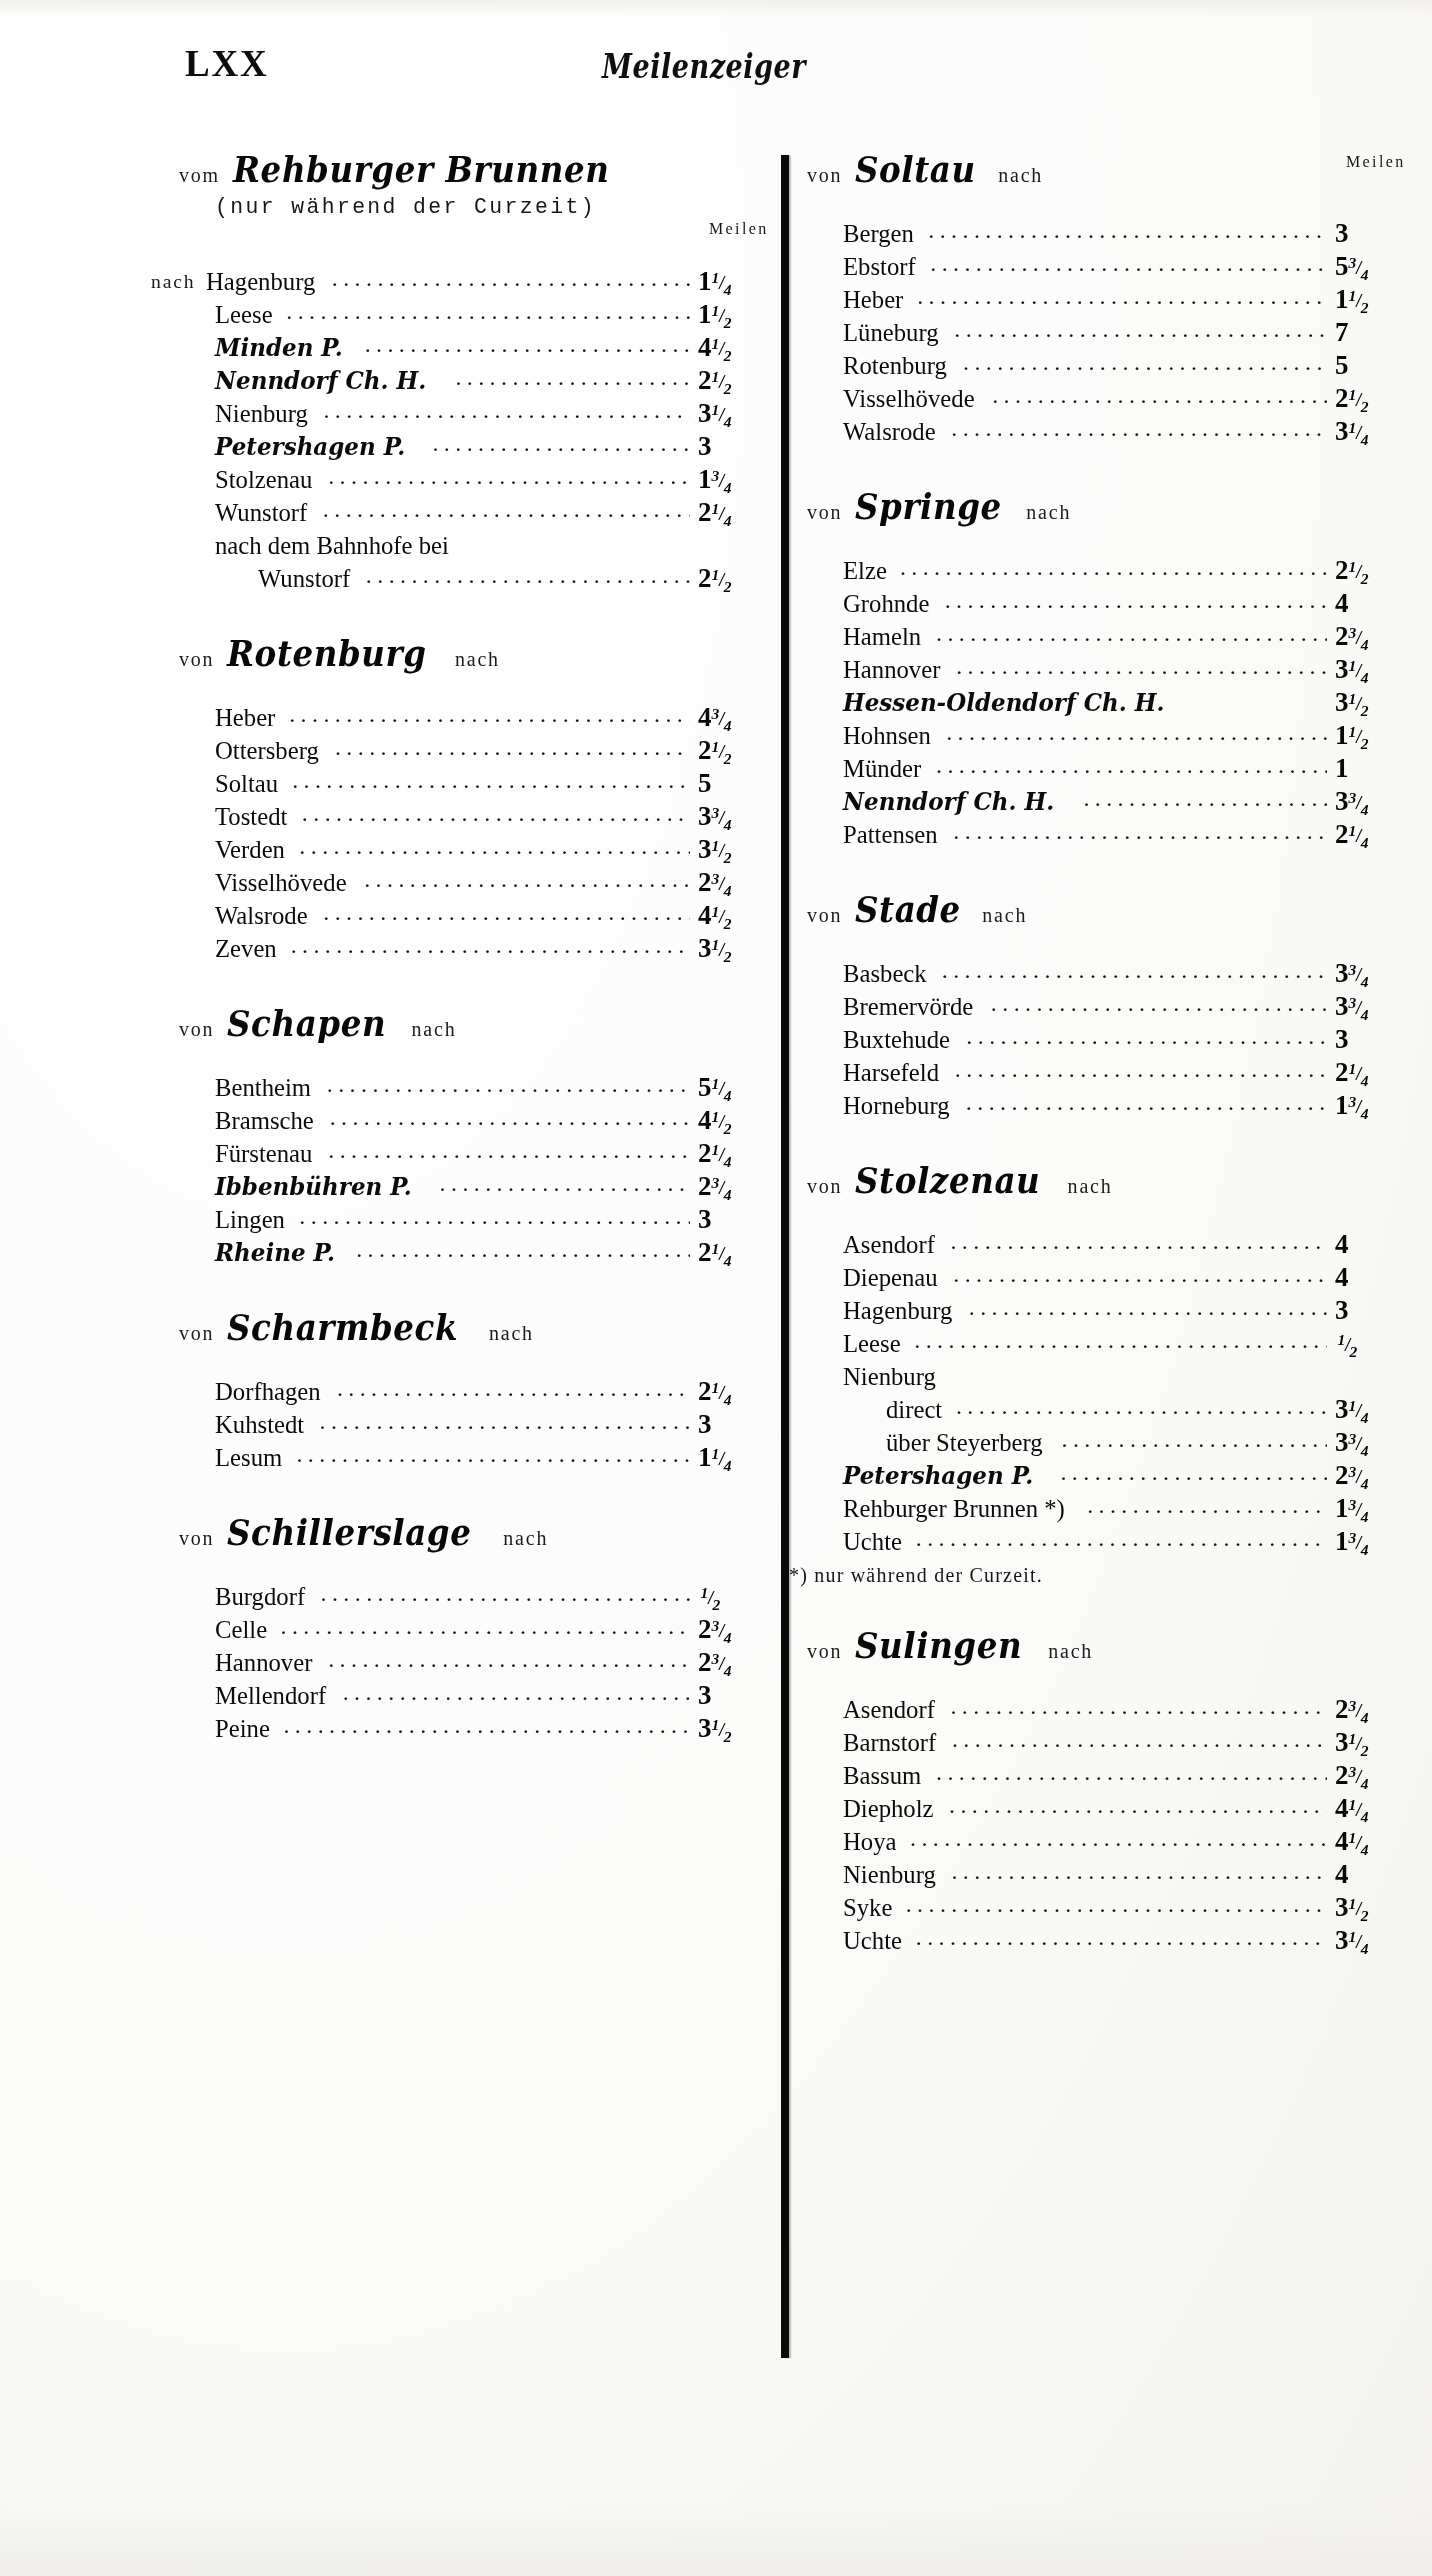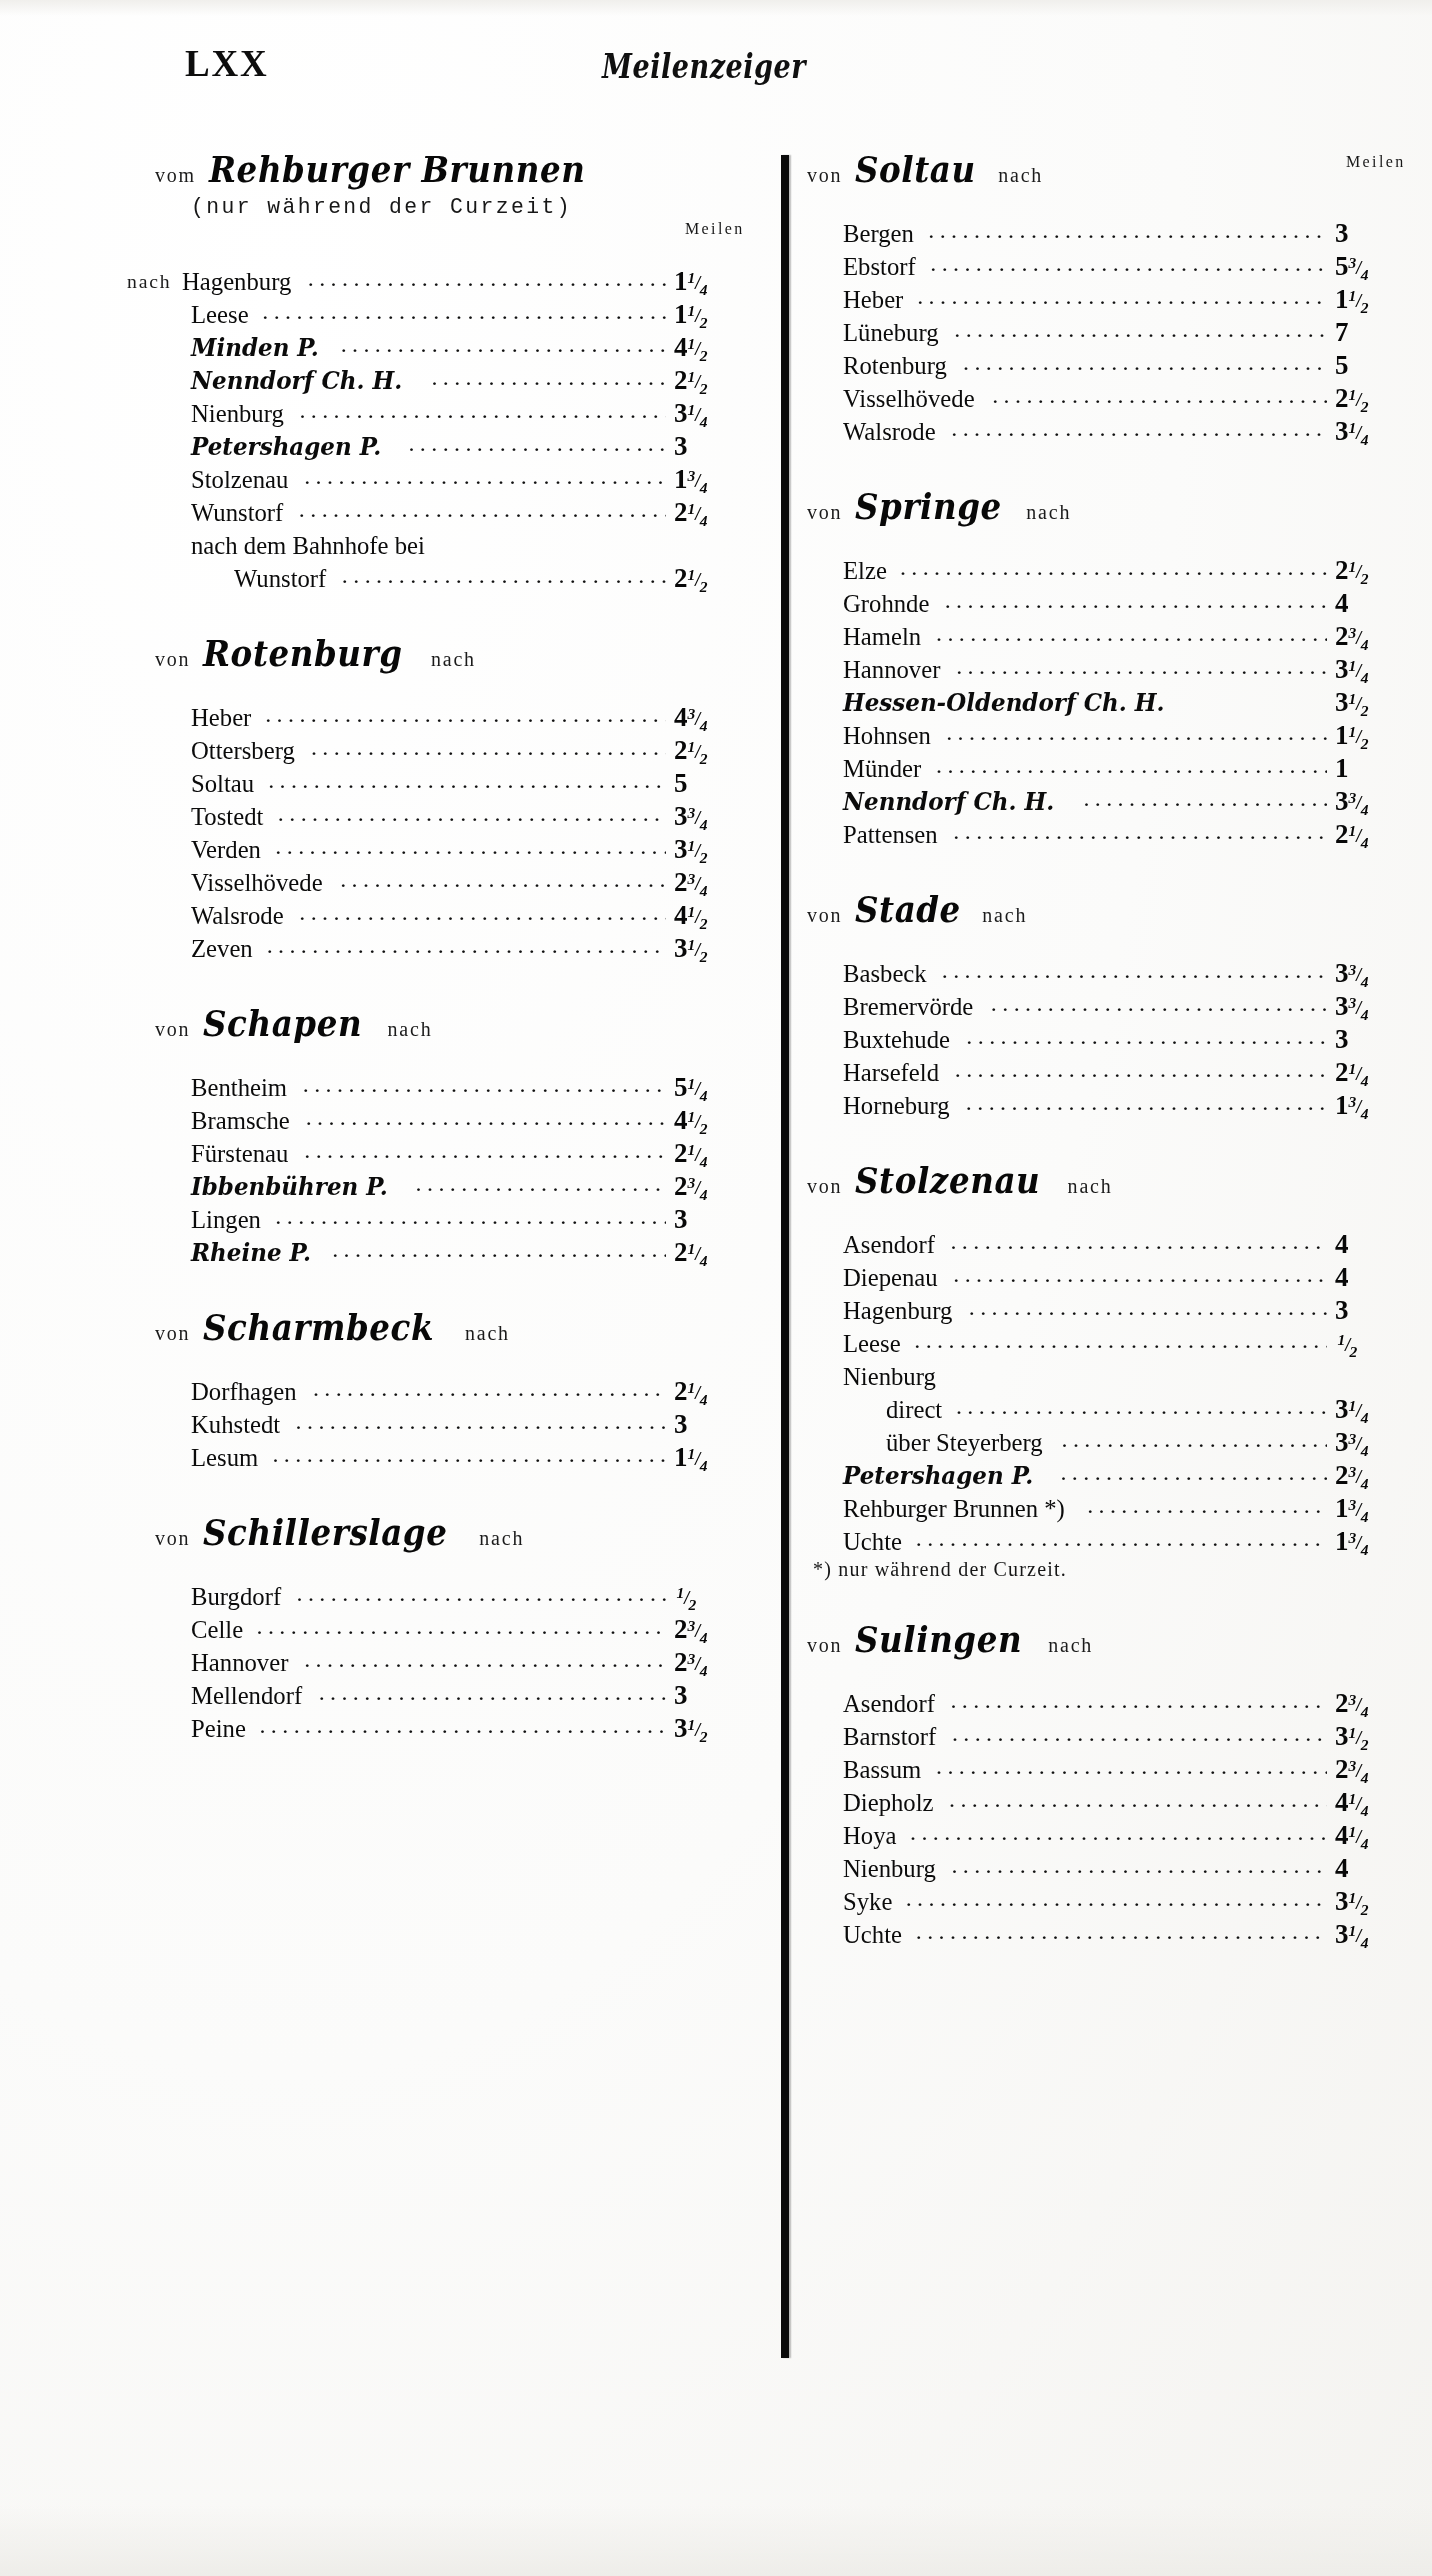--- a/index.html
+++ b/index.html
@@ -76,21 +76,21 @@
     top: 6px;
     width: 7.7px;
     height: 2203px;
     background: #0a0a0a;
     box-shadow: 1.8px 0 1.2px rgba(0,0,0,.25);
   }
   .col {
     position: absolute;
     top: 0;
   }
-  .col-left  { left: 155px;  width: 598px; }
+  .col-left  { left: 179px;  width: 598px; }
   .col-right { left: 807px; width: 607px; }
 
   
   .section { margin-bottom: 38px; }
   .sec-head {
     display: flex;
     align-items: baseline;
     white-space: nowrap;
     margin-bottom: 4.8px;
   }
@@ -213,22 +213,22 @@
     color: #0b0b0b;
     transform: scaleX(0.95);
     transform-origin: left center;
     white-space: nowrap;
   }
   .footnote {
     font-family: "Liberation Serif", serif;
     font-size: 20px;
     letter-spacing: 1.2px;
     color: #161616;
+    margin-top: 6px;
     margin-left: -18px;
-    padding-left: 24px;
   }
 </style>
 </head>
 <body>
 
 <div class="page"></div>
 <div class="paper-edge-top"></div>
 <div class="paper-edge-bottom"></div>
 
 <div class="header">

